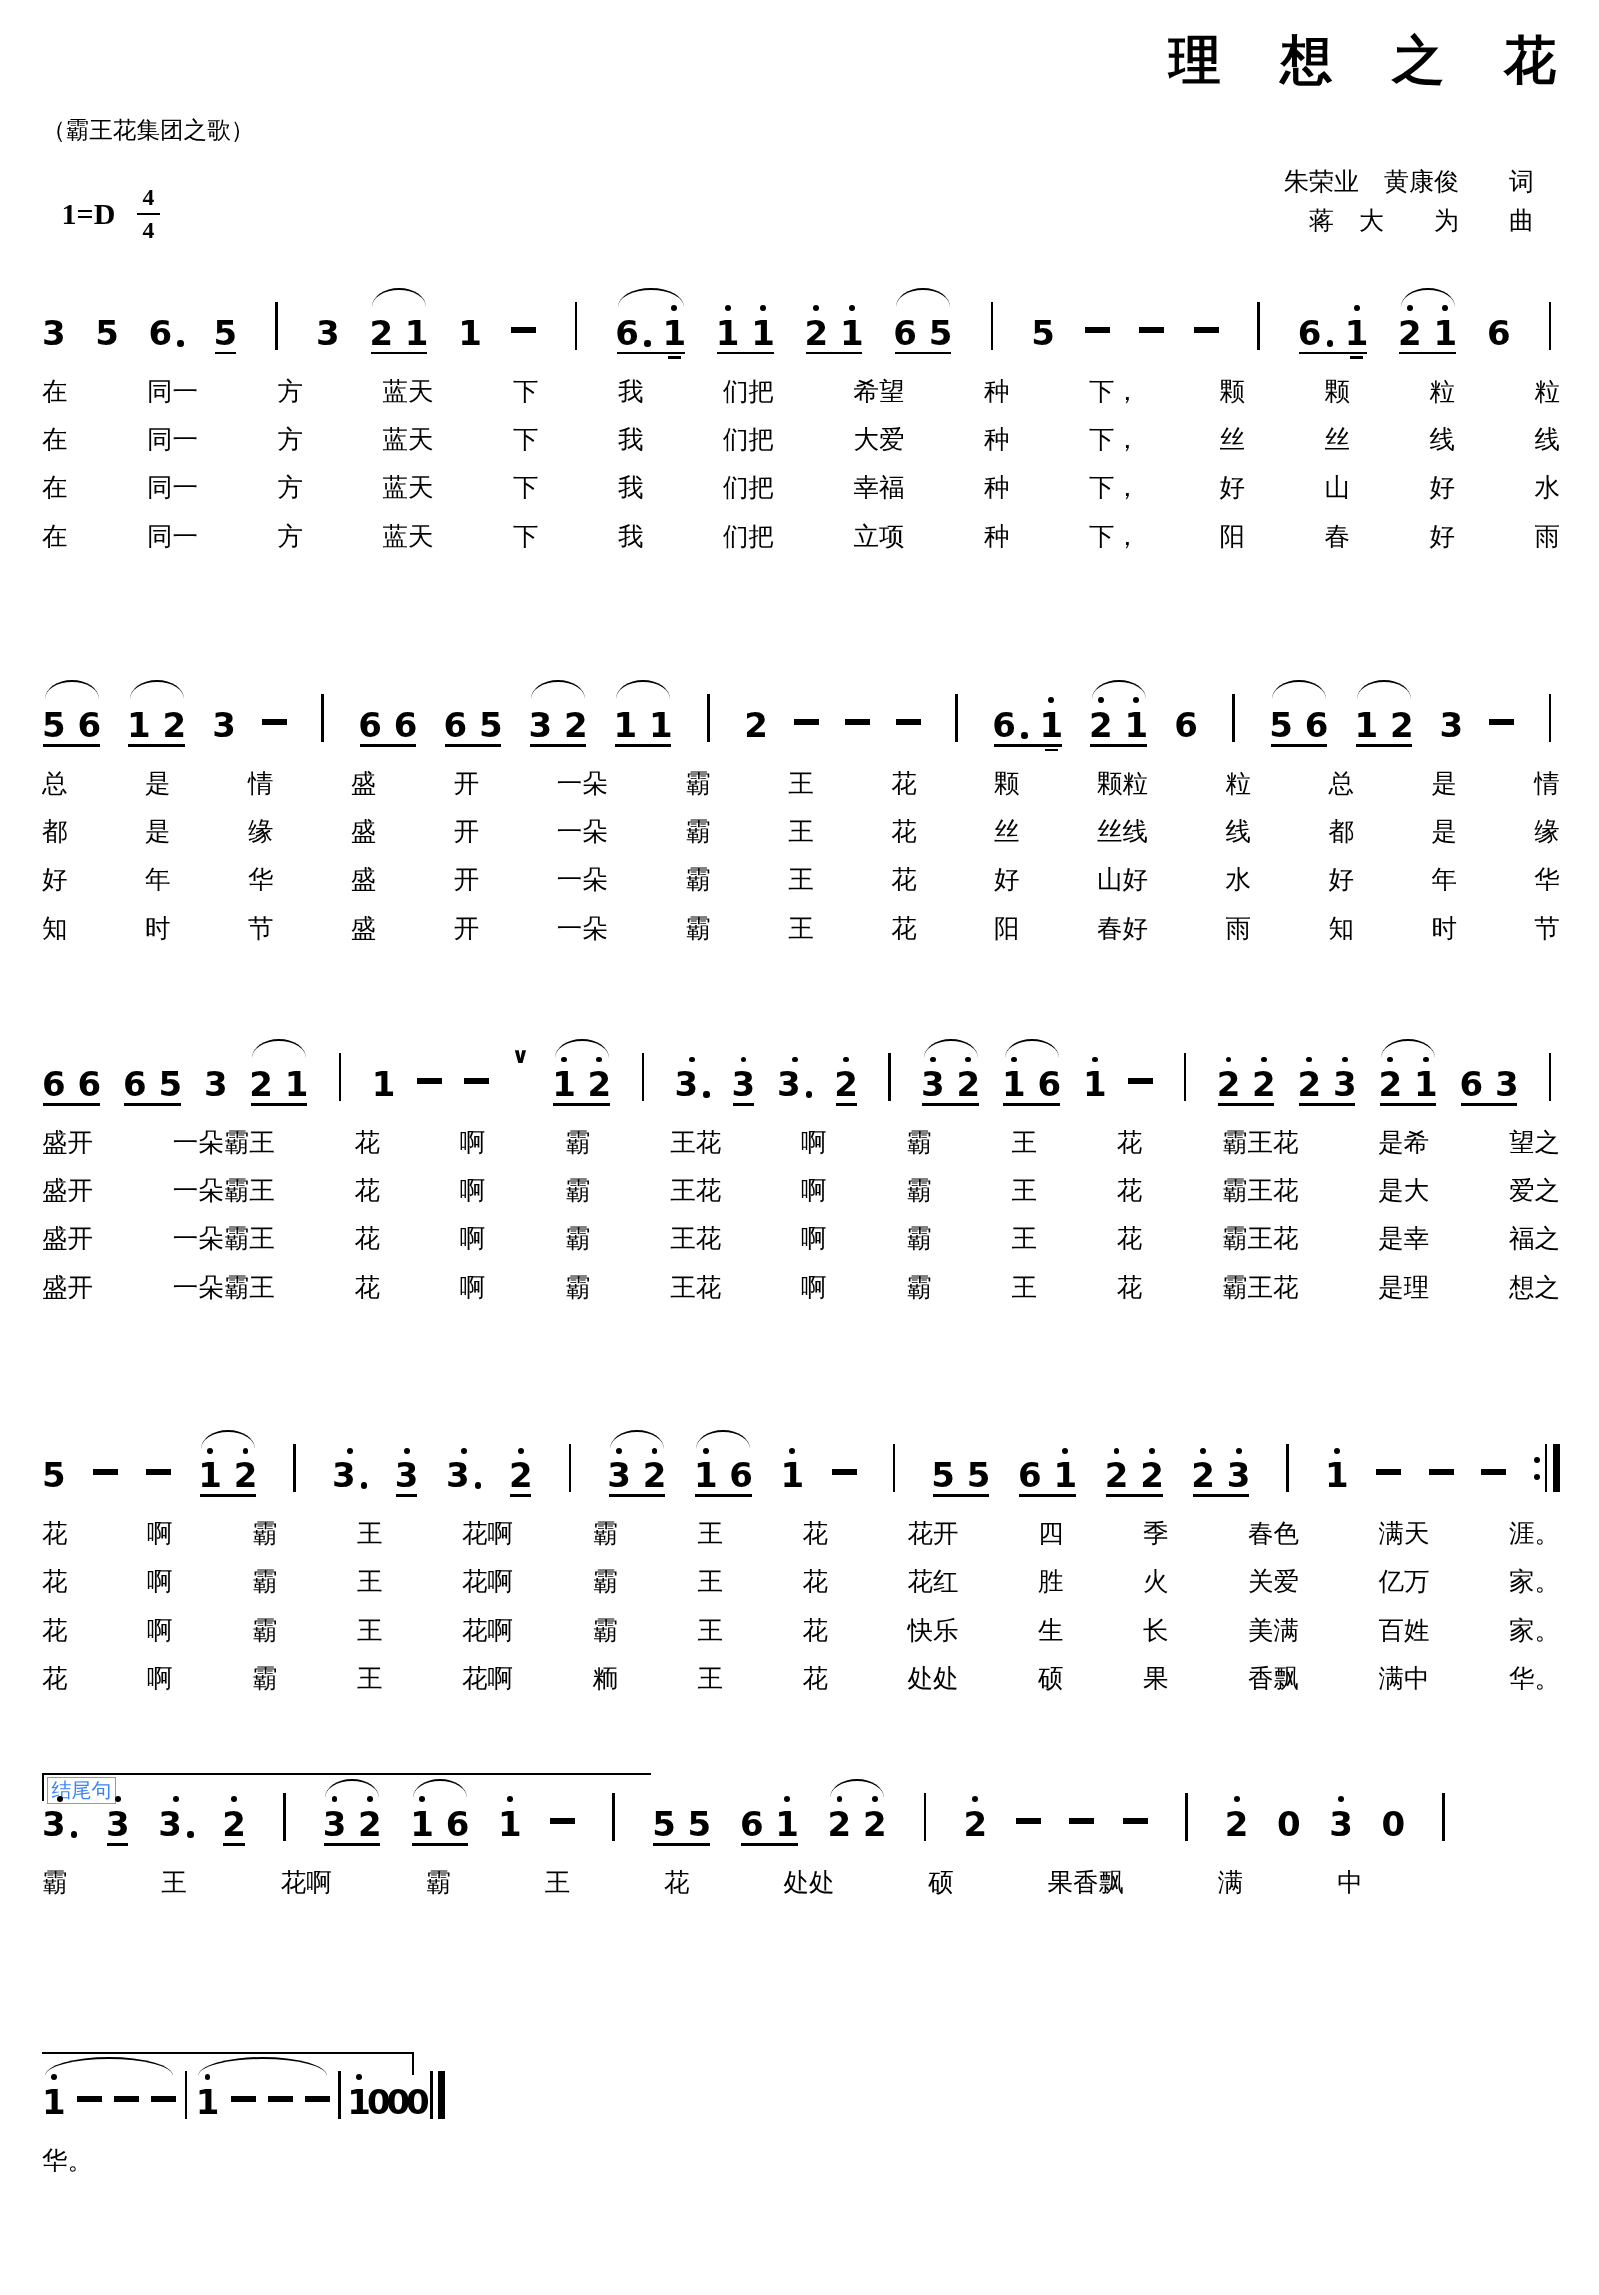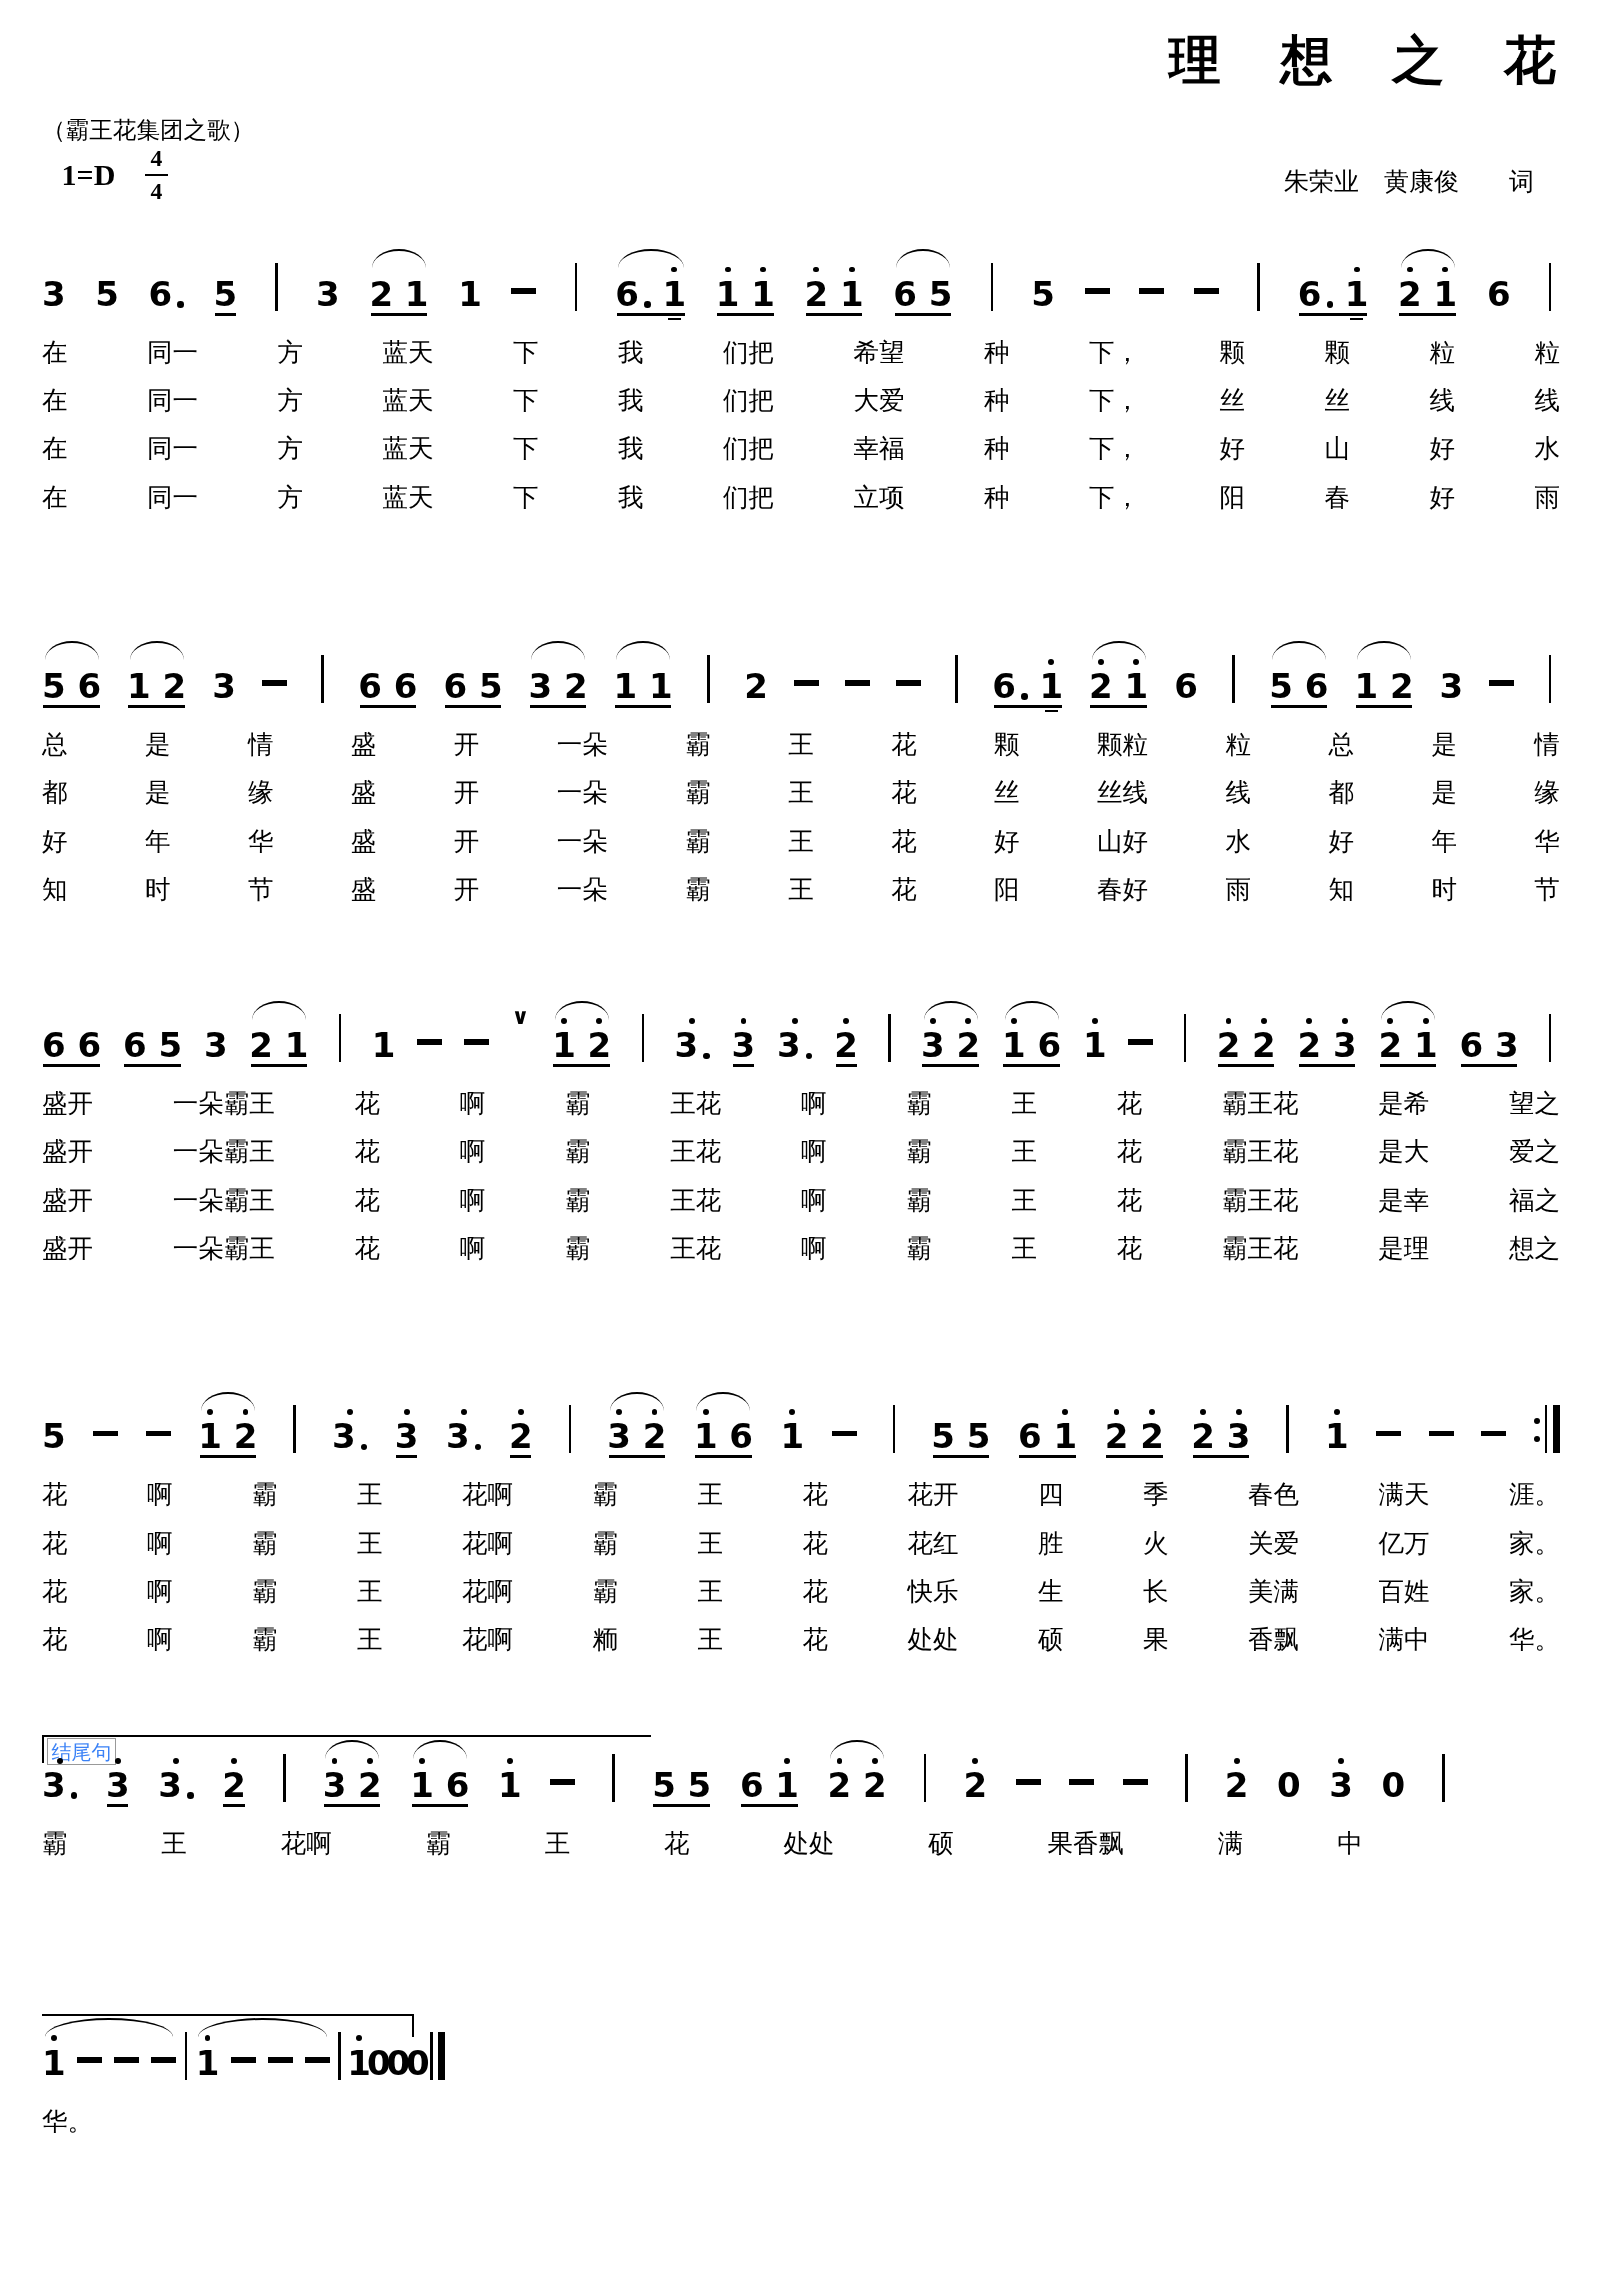--- a/index.html
+++ b/index.html
@@ -2,21 +2,21 @@
 <html style="font-size:10.5px"><head>
 <meta charset="utf-8">
 <style>
   html,body{margin:0;padding:0;background:#fff;color:#000;}
   body{width:1599px;height:2295px;overflow:hidden;font-family:"Liberation Serif","DejaVu Serif",serif;}
   .page{padding:17px 39px 0 42px;position:relative;}
   .title{ text-align:right;font-family:"DejaVu Sans","Liberation Sans",sans-serif;font-weight:900;
           font-size:52px;letter-spacing:3.9px;margin:9.2px 0 0 0;}
   .subtitle{text-align:left;font-size:23.6px;margin-top:18.3px;}
   .credits{ text-align:right;font-size:25px;line-height:1.55;margin-top:17px;padding-right:26px;}
-  .keyrow{display:flex;align-items:center;gap:30px;margin:-63px 0 0 19.6px;height:72px;}
+  .keyrow{display:flex;align-items:center;gap:22px;margin:-63px 0 0 19.6px;height:72px;}
   .keysig{font-weight:700;font-size:30px;font-family:"Liberation Serif",serif;}
   .meter{display:inline-flex;flex-direction:column;align-items:center;font-weight:700;font-size:23.6px;line-height:1;}
   .meter .num{padding:0 5.2px 3.9px;border-bottom:2px solid #000;}
   .meter .den{padding-top:3.9px;}
   .tempo{font-size:25px;margin:17px 0 0 59px;}
 
   .system{position:relative;}
   .sys1{margin-top:46px;}
   .sys2{margin-top:136px;}
   .sys3{margin-top:103px;}
@@ -59,20 +59,21 @@
 </style>
 </head>
 <body>
 
 <div class="page">
   <h1 class="title">理　想　之　花</h1>
   <div class="subtitle">（霸王花集团之歌）</div>
 
   <div class="credits">
     <div>朱荣业　黄康俊　　词</div>
+    <div>蒋　大　　为　　曲</div>
   </div>
 
   <div class="keyrow">
     <span class="keysig">1=D</span>
     <span class="meter">
       <span class="num">4</span>
       <span class="den">4</span>
     </span>
   </div>
 

